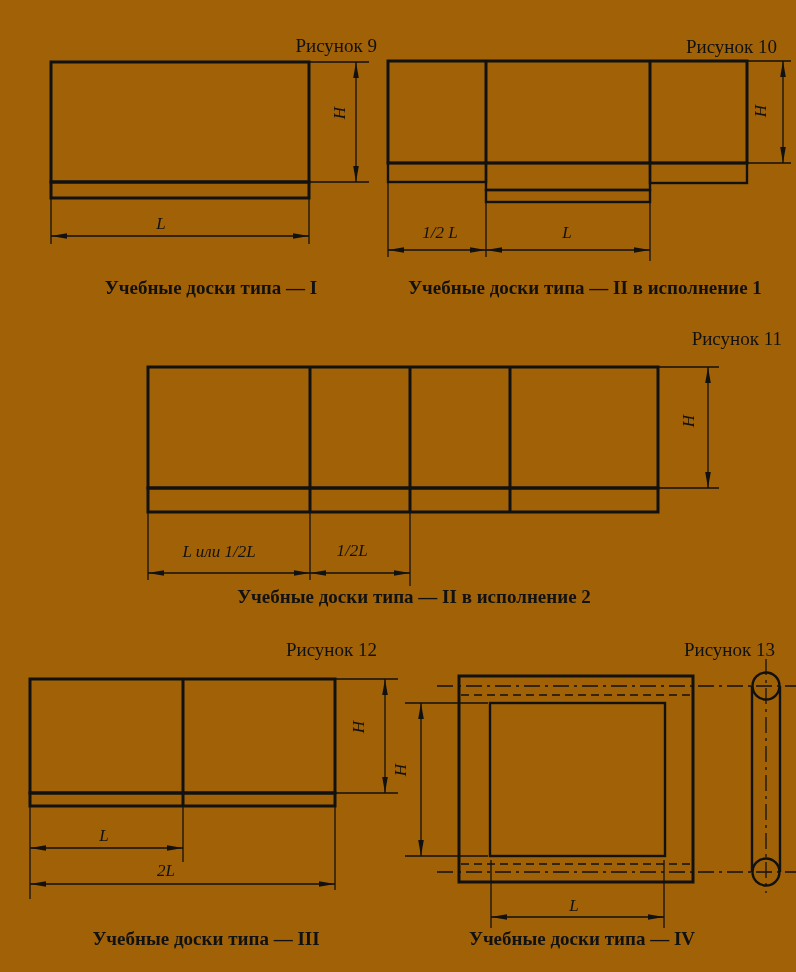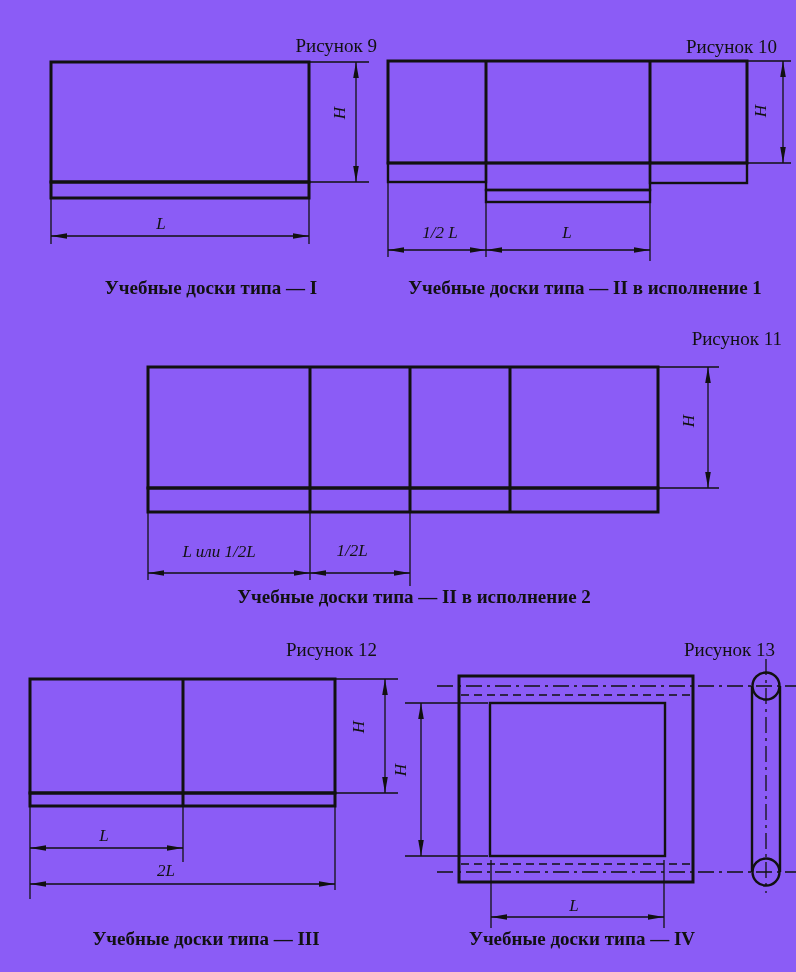--- a/index.html
+++ b/index.html
@@ -1,18 +1,18 @@
 <!DOCTYPE html>
 <html><head>
 <meta charset="utf-8">
 <style>
   html,body{margin:0;padding:0;background:#e8e8e8;}
   #page{
     position:relative;width:796px;height:972px;margin:0 auto;
-    background:#8b5cf6;overflow:hidden;
+    background:#a16207;overflow:hidden;
     font-family:"Liberation Serif","DejaVu Serif",serif;
   }
   svg{position:absolute;left:0;top:0;}
   .stroke{stroke:#111;fill:none;}
   .thick{stroke-width:3;}
   .med{stroke-width:2.4;}
   .thin{stroke-width:1.3;}
   .dash{stroke-dasharray:8 5;}
   .dashdot{stroke-dasharray:16 5 3 5;}
   text{fill:#111;font-family:"Liberation Serif","DejaVu Serif",serif;}

